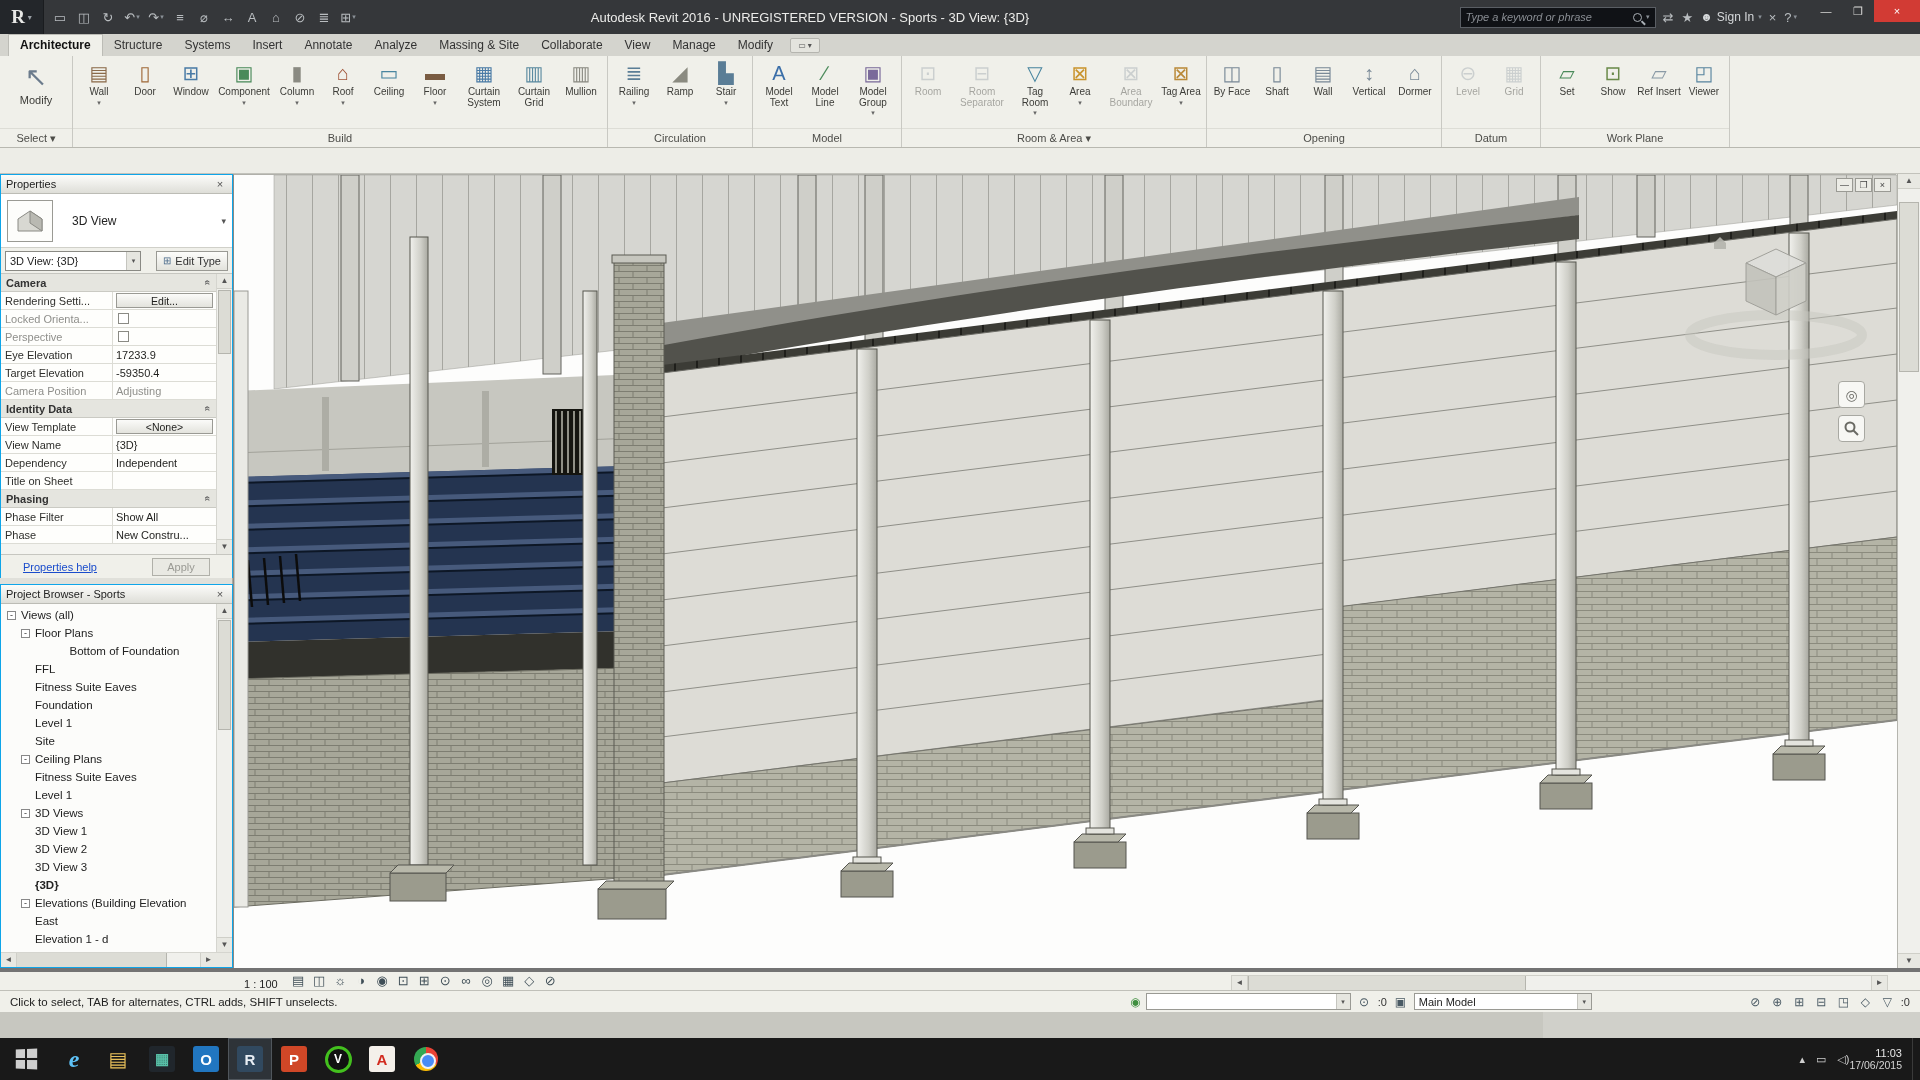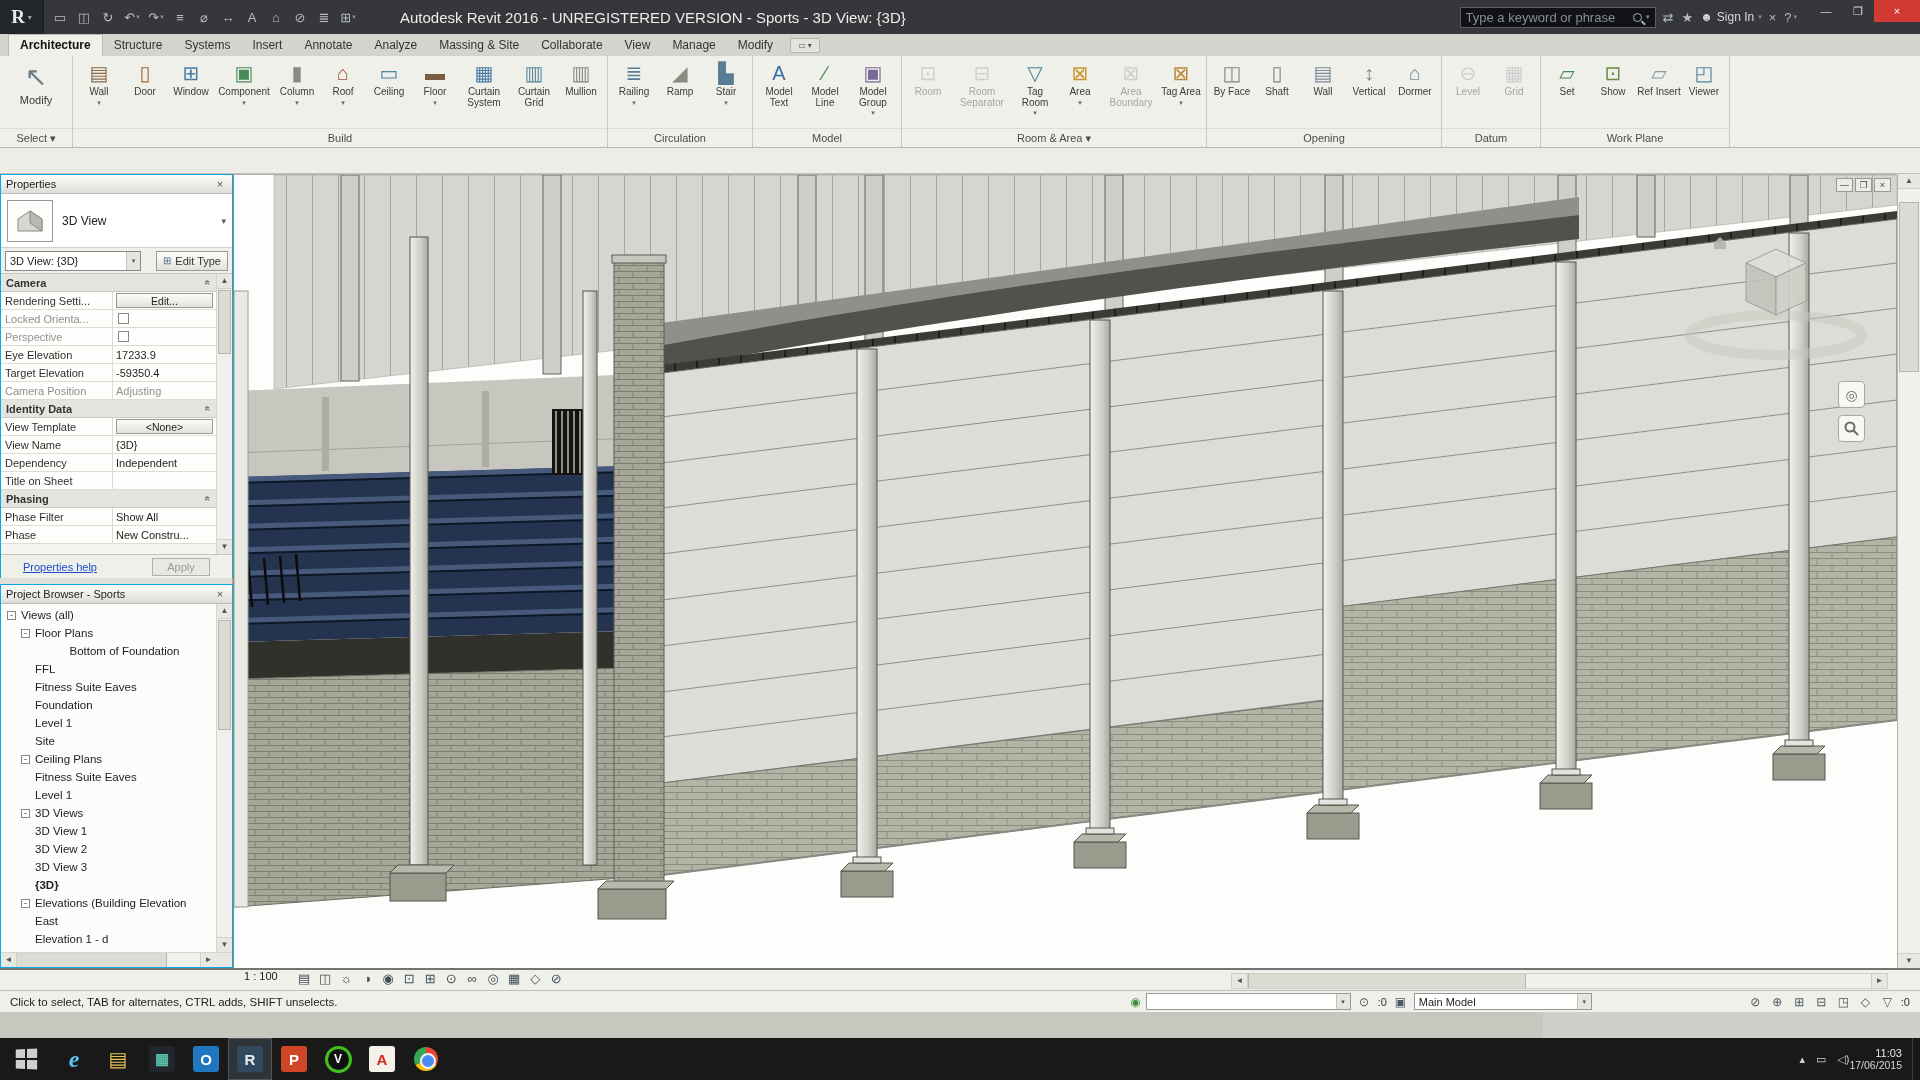--- a/index.html
+++ b/index.html
@@ -8,24 +8,24 @@
     font-family:"Liberation Sans",sans-serif;overflow:hidden;color:#222;font-size:12px}
 
   
   .titlebar{position:absolute;top:0;left:0;right:0;height:34px;background:#35373a;display:flex;align-items:center;color:#c9c9c6}
   .appbtn{width:44px;height:34px;background:#23262a;display:flex;align-items:center;justify-content:center;gap:3px;border-right:1px solid #1a1c1f}
   .applogo{font-weight:bold;font-size:19px;color:#e8e8e6;font-family:"Liberation Serif",serif}
   .appdd{font-size:8px;color:#9aa0a6}
   #qat{display:flex;align-items:center;margin-left:4px}
   .qat-btn{min-width:24px;height:24px;display:flex;align-items:center;justify-content:center;font-size:13px;color:#b9bdc0;gap:1px}
   .qat-btn .dd{font-size:7px;color:#8a9096}
-  .tb-title{position:absolute;left:400px;right:700px;font-size:15px;color:#ececea;pointer-events:none;white-space:nowrap;overflow:hidden}
+  .tb-title{position:absolute;left:400px;right:700px;text-align:center;font-size:13px;color:#ececea;pointer-events:none;white-space:nowrap;overflow:hidden}
   .tb-right{margin-left:auto;display:flex;align-items:center;gap:7px;height:34px}
   .search{width:196px;height:21px;background:#101216;border:1px solid #5a5e64;display:flex;align-items:center;padding:0 5px;gap:4px}
-  .search input{flex:1;min-width:0;background:transparent;border:none;outline:none;color:#ddd;font-size:13px;font-family:"Liberation Sans",sans-serif}
+  .search input{flex:1;min-width:0;background:transparent;border:none;outline:none;color:#ddd;font-size:11px;font-style:italic;font-family:"Liberation Sans",sans-serif}
   .search input::placeholder{color:#8a8e94}
   .mag{width:9px;height:9px;border:1.5px solid #aab0b6;border-radius:50%;position:relative;flex:none}
   .mag::after{content:"";position:absolute;width:5px;height:1.5px;background:#aab0b6;left:7px;top:8px;transform:rotate(45deg)}
   .sdd{font-size:7px;color:#8a9096}
   #tb-right-icons,#tb-after-icons{display:flex;align-items:center;gap:8px}
   .tbic{font-size:13px;color:#b9bdc0;display:flex;align-items:center;gap:2px}
   .tbic .dd{font-size:7px;color:#8a9096}
   .signin{display:flex;align-items:center;gap:4px;font-size:12px;color:#d5d8da}
   .winbtns{display:flex;align-self:flex-start;margin-left:6px}
   .winbtn{width:32px;height:22px;display:flex;align-items:center;justify-content:center;font-size:11px;color:#d8d8d6}
@@ -56,21 +56,21 @@
   
   .content{position:absolute;top:174px;left:0;width:1920px;height:794px;background:#dfdfd9}
   .leftcol{position:absolute;left:0;top:0;width:233px;height:794px;background:#e0e0da;border-right:1px solid #a9a9a2}
   .panelbox{position:absolute;left:0;width:233px;background:#f4f4f0;border:1px solid #0ea5e9}
   .phead{height:19px;background:linear-gradient(#fcfcfa,#deded8);display:flex;align-items:center;padding:0 5px;font-size:11px;color:#222;border-bottom:1px solid #bcbcb5}
   .phx{margin-left:auto;width:14px;text-align:center;color:#555;font-size:11px}
 
   
   .typesel{height:54px;display:flex;align-items:center;padding:4px 6px;background:#fff;border-bottom:1px solid #d0d0c9}
   .thumb{width:46px;height:42px;border:1px solid #9a9a94;background:#fdfdfb;display:flex;align-items:center;justify-content:center;flex:none}
-  .tslabel{margin-left:9px;font-size:12px;color:#222}
+  .tslabel{margin-left:19px;font-size:12px;color:#222}
   .tsdd{margin-left:auto;font-size:9px;color:#555}
   .selrow{height:26px;display:flex;align-items:center;gap:15px;padding:0 4px;background:#f0f0ea;border-bottom:1px solid #c6c6c0}
   .typecombo{flex:1;height:20px;background:#fff;border:1px solid #8a8a84;font-size:11px;display:flex;align-items:center;padding:0 0 0 4px}
   .cdd{margin-left:auto;width:14px;height:100%;background:#e6e6e0;border-left:1px solid #c5c5bf;font-size:7px;color:#555;display:flex;align-items:center;justify-content:center}
   .edittype{height:20px;border:1px solid #9a9a94;background:linear-gradient(#fdfdfb,#e2e2dc);font-size:11px;color:#333;display:flex;align-items:center;gap:4px;padding:0 6px;white-space:nowrap}
   .etic{font-size:10px;color:#4a6a8a}
   .pgridwrap{position:relative;height:280px;overflow:hidden;background:#f4f4f0}
   #pgrid{position:absolute;left:0;top:0;right:16px}
   .grp{height:18px;background:#e5e5df;border-bottom:1px solid #cacac3;display:flex;align-items:center;padding:0 5px;font-size:11px;font-weight:bold;color:#333}
   .grp .ch{margin-left:auto;color:#666;font-size:10px;transform:rotate(90deg)}
@@ -100,21 +100,21 @@
   .bcorner{position:absolute;right:0;bottom:0;width:16px;height:15px;background:#e8e8e2;border-top:1px solid #d5d5cf}
 
   
   .viewport{position:absolute;left:233px;top:0;width:1663px;height:794px;background:#fff;border-left:1px solid #8a8a84;border-top:1px solid #b0b0aa}
   .vwin{position:absolute;top:3px;right:5px;display:flex;gap:2px}
   .vwb{width:17px;height:14px;border:1px solid #9a9a94;background:#ecece6;font-size:9px;line-height:12px;text-align:center;color:#444}
   .navbtn{position:absolute;width:27px;height:27px;border:1px solid #a8a8a2;border-radius:4px;background:#f7f7f4;display:flex;align-items:center;justify-content:center;font-size:14px;color:#6a6a64}
   .vsb{position:absolute;left:1897px;top:0;width:23px;height:794px;background:#f0f0ec;border-left:1px solid #b5b5ae}
 
   
-  .vcbar{position:absolute;top:968px;left:0;right:0;height:22px;background:#f0f0ea;border-top:2px solid #737373;display:flex;align-items:flex-start;padding-left:240px;gap:8px}
+  .vcbar{position:absolute;top:968px;left:0;right:0;height:22px;background:#f0f0ea;border-top:4px solid #737373;display:flex;align-items:flex-end;padding-left:240px;gap:2px}
   .scalebtn{font-size:11px;color:#222;padding:0 9px 0 4px;white-space:nowrap}
   .vci{width:19px;height:18px;font-size:13px;color:#3f4e57;text-align:center;line-height:17px}
   .hscroll2{position:absolute;left:1231px;right:32px;top:3px;height:16px;background:#f0f0ec;border:1px solid #cfcfc8;display:flex;align-items:stretch}
   .hs2t{width:278px;background:#dcdcd5;border-right:1px solid #b5b5ae;border-left:1px solid #b5b5ae}
 
   
   .statusbar{position:absolute;top:990px;left:0;right:0;height:22px;background:#f0f0ea;border-top:1px solid #c0c0b9;display:flex;align-items:center;font-size:11.5px;color:#222;padding:0 10px}
   .sb-right{margin-left:auto;display:flex;align-items:center;gap:5px}
   .scombo{height:17px;background:#fff;border:1px solid #9a9a94;font-size:11px;display:flex;align-items:center;padding-left:4px}
   .w205{width:205px}.w178{width:178px}

